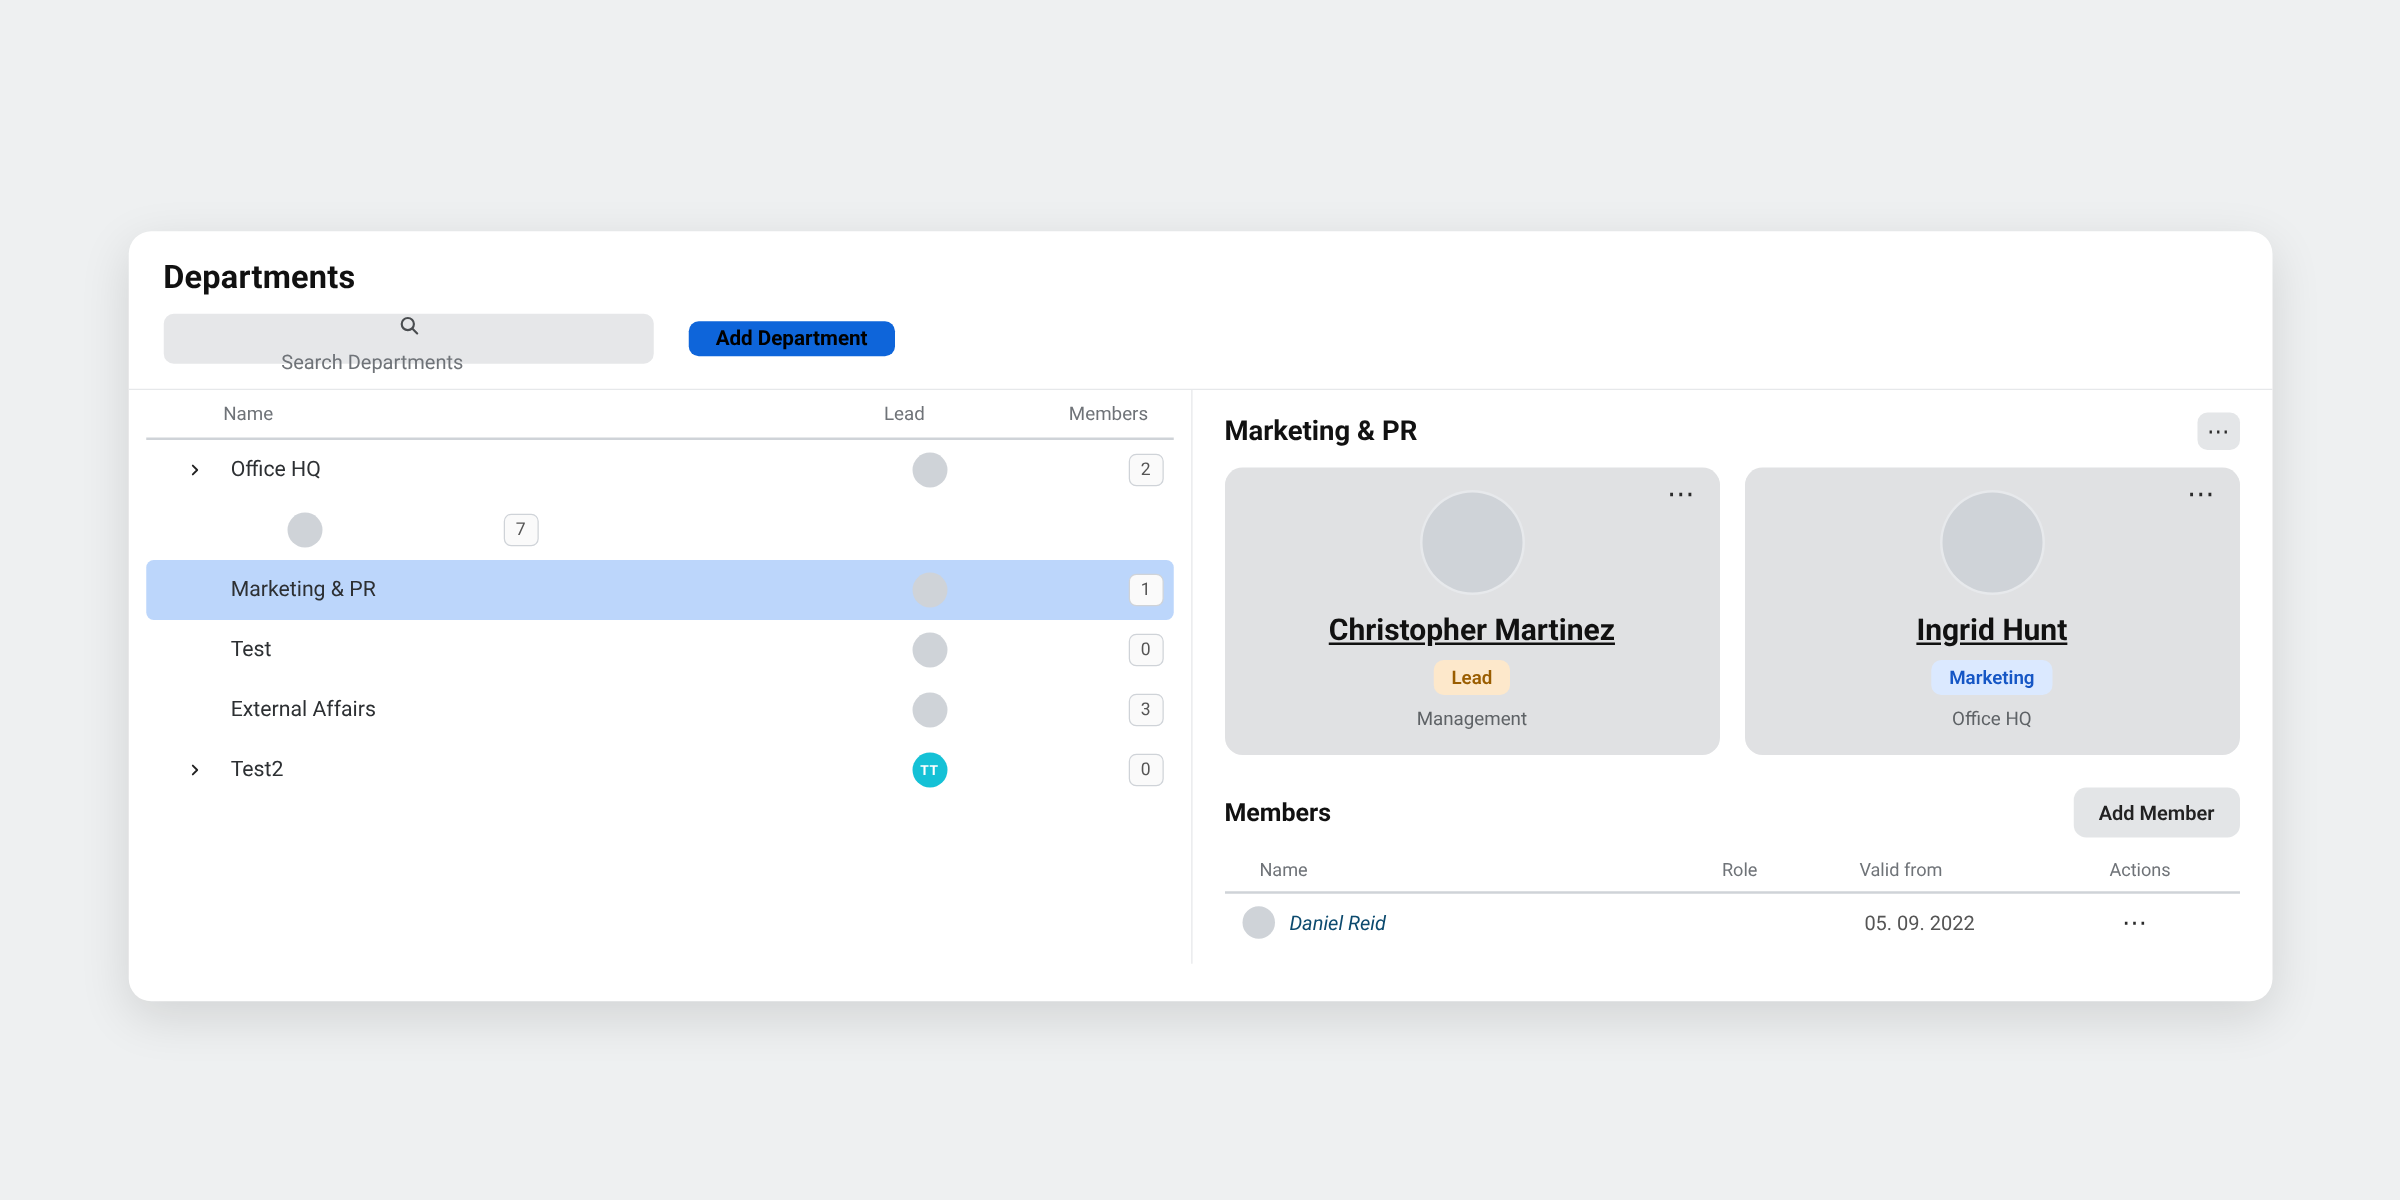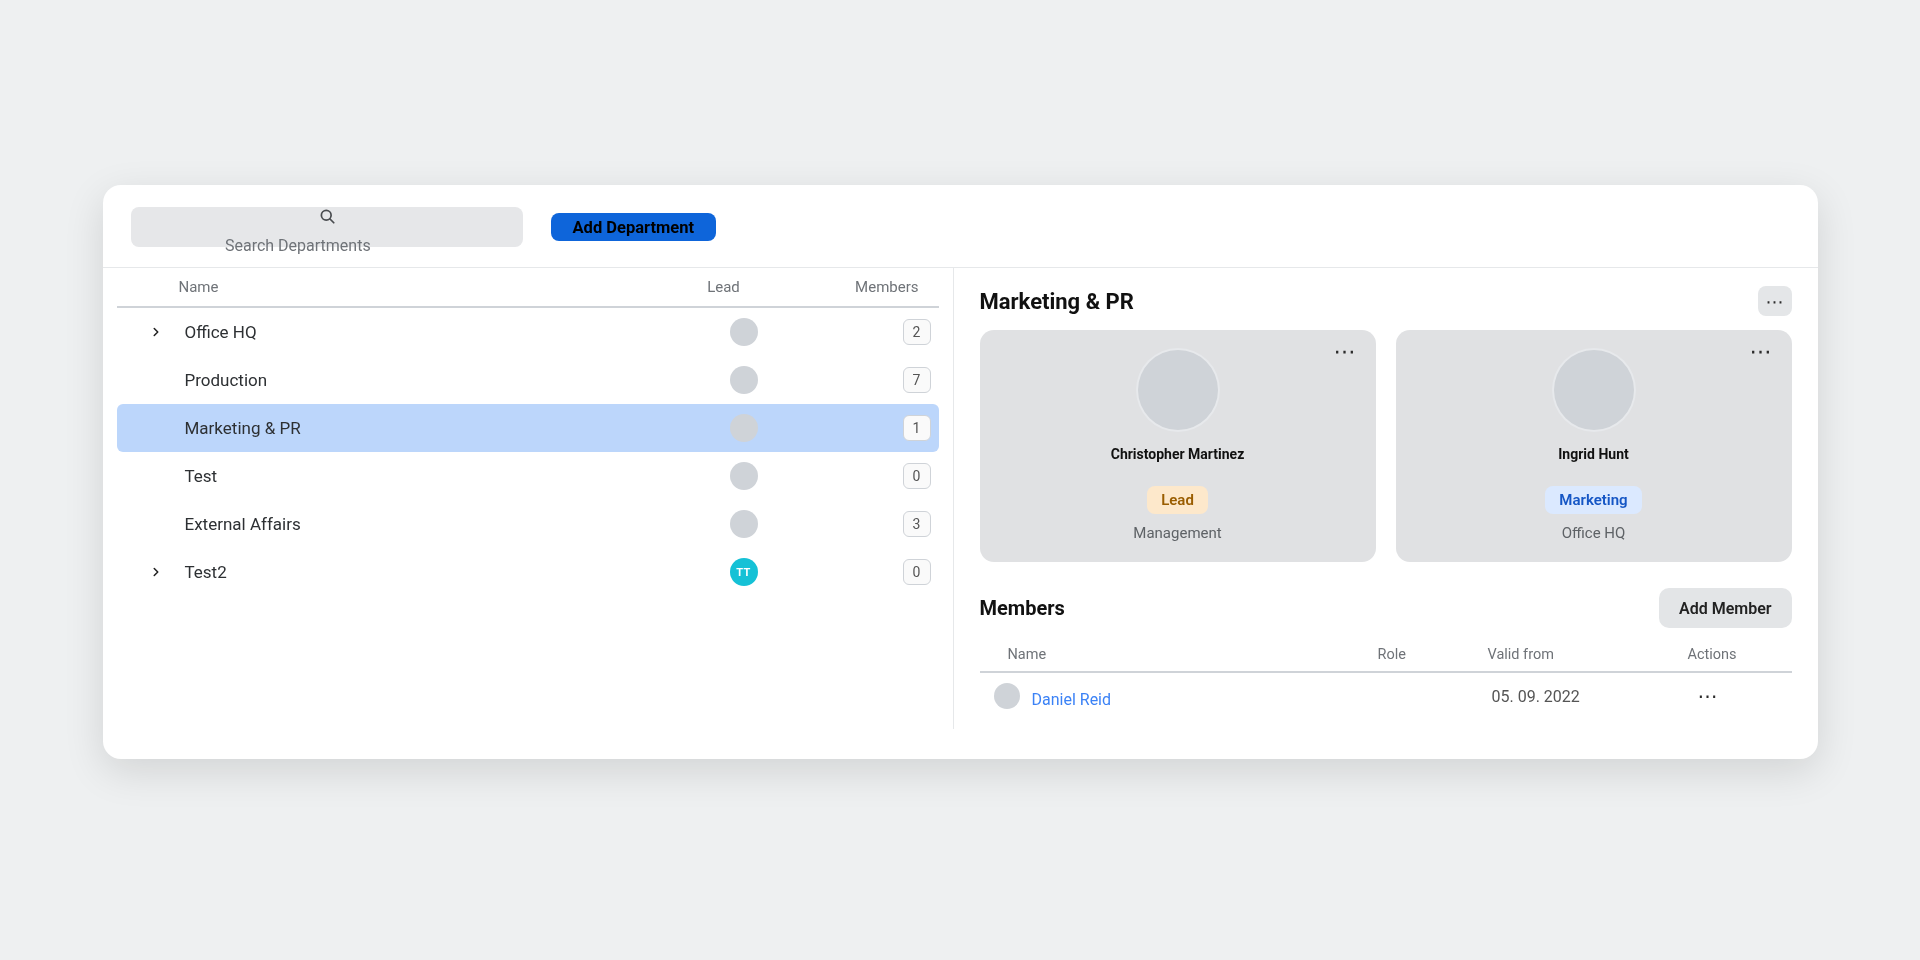--- a/index.html
+++ b/index.html
@@ -111,21 +111,21 @@
     position:relative;display:flex;flex-direction:column;align-items:center;
   }
   .card .dots{
     position:absolute;right:14px;top:10px;background:transparent;border:none;
     font-size:22px;color:#2b2b2b;cursor:pointer;line-height:1;
   }
   .card .big-ava{
     width:84px;height:84px;border-radius:50%;background:#cfd3d8 center/cover no-repeat;
     margin-bottom:14px;border:2px solid rgba(255,255,255,.5);
   }
-  .card .person{font-size:14px;font-weight:700;color:#111;margin-bottom:24px;}
+  .card .person{font-size:24px;font-weight:700;color:#111;margin-bottom:10px;text-decoration:underline;}
   .role-chip{
     display:inline-block;padding:5px 14px;border-radius:8px;font-size:15px;font-weight:600;margin-bottom:10px;
   }
   .role-chip.lead{background:var(--lead-bg);color:var(--lead-tx);}
   .role-chip.assistant{background:var(--asst-bg);color:var(--asst-tx);}
   .card .sub{font-size:15px;color:#5e6266;}
 
   
   .members-hdr{display:flex;align-items:center;justify-content:space-between;margin-bottom:10px;}
   .members-hdr h3{margin:0;font-size:20px;font-weight:700;color:#111;}
@@ -135,35 +135,36 @@
   }
   .m-head{
     display:flex;align-items:center;font-size:14.5px;color:#6f7378;
     padding:8px 4px;border-bottom:2px solid #cfd3d8;
   }
   .m-head .mc-name{flex:1;padding-left:24px;}
   .m-head .mc-role{width:110px;}
   .m-head .mc-valid{width:200px;}
   .m-head .mc-act{width:100px;}
   .m-row{display:flex;align-items:center;height:46px;}
-  .m-row .mc-name{flex:1;display:flex;align-items:flex-end;gap:12px;padding-left:14px;font-size:16px;color:#3b82f6;}
+  .m-row .mc-name{flex:1;display:flex;align-items:center;gap:12px;padding-left:14px;font-size:16px;color:#0c4a6e;font-style:italic;}
   .m-row .mc-role{width:110px;color:#555;}
   .m-row .mc-valid{width:200px;color:#555;font-size:16px;}
   .m-row .mc-act{width:100px;}
   .m-row .mini-ava{width:26px;height:26px;border-radius:50%;background:#cfd3d8;}
   .row-dots{background:transparent;border:none;font-size:20px;cursor:pointer;color:#2b2b2b;}
 
   svg{display:block;}
 </style>
 </head>
 <body>
 
 <div class="stage">
 
   <div class="hdr">
+    <div class="title">Departments</div>
     <div class="controls">
       <div class="search">
         <span>
           <svg width="18" height="18" viewBox="0 0 24 24" fill="none" stroke="#4a4d50" stroke-width="2.3" stroke-linecap="round">
             <circle cx="11" cy="11" r="6.5"></circle>
               <line x1="21" y1="21" x2="16" y2="16"></line>
           </svg>
         </span>
         <input type="text" placeholder="Search Departments" style="">
       </div>
@@ -195,21 +196,20 @@
               <span class="count">2</span>
             </div>
           </div>
           <div class="row">
             <div class="spacer"></div>
             <div class="chev empty">
               <svg width="14" height="14" viewBox="0 0 24 24" fill="none" stroke="#222" stroke-width="2.6" stroke-linecap="round" stroke-linejoin="round">
                 <polyline points="9 18 15 12 9 6"></polyline>
               </svg>
             </div>
-            <div class="nm">Production</div>
             <div class="ld">
               <span class="avatar"></span>
             </div>
             <div class="mb">
               <span class="count">7</span>
             </div>
           </div>
           <div class="row sel">
             <div class="spacer"></div>
             <div class="chev empty">

